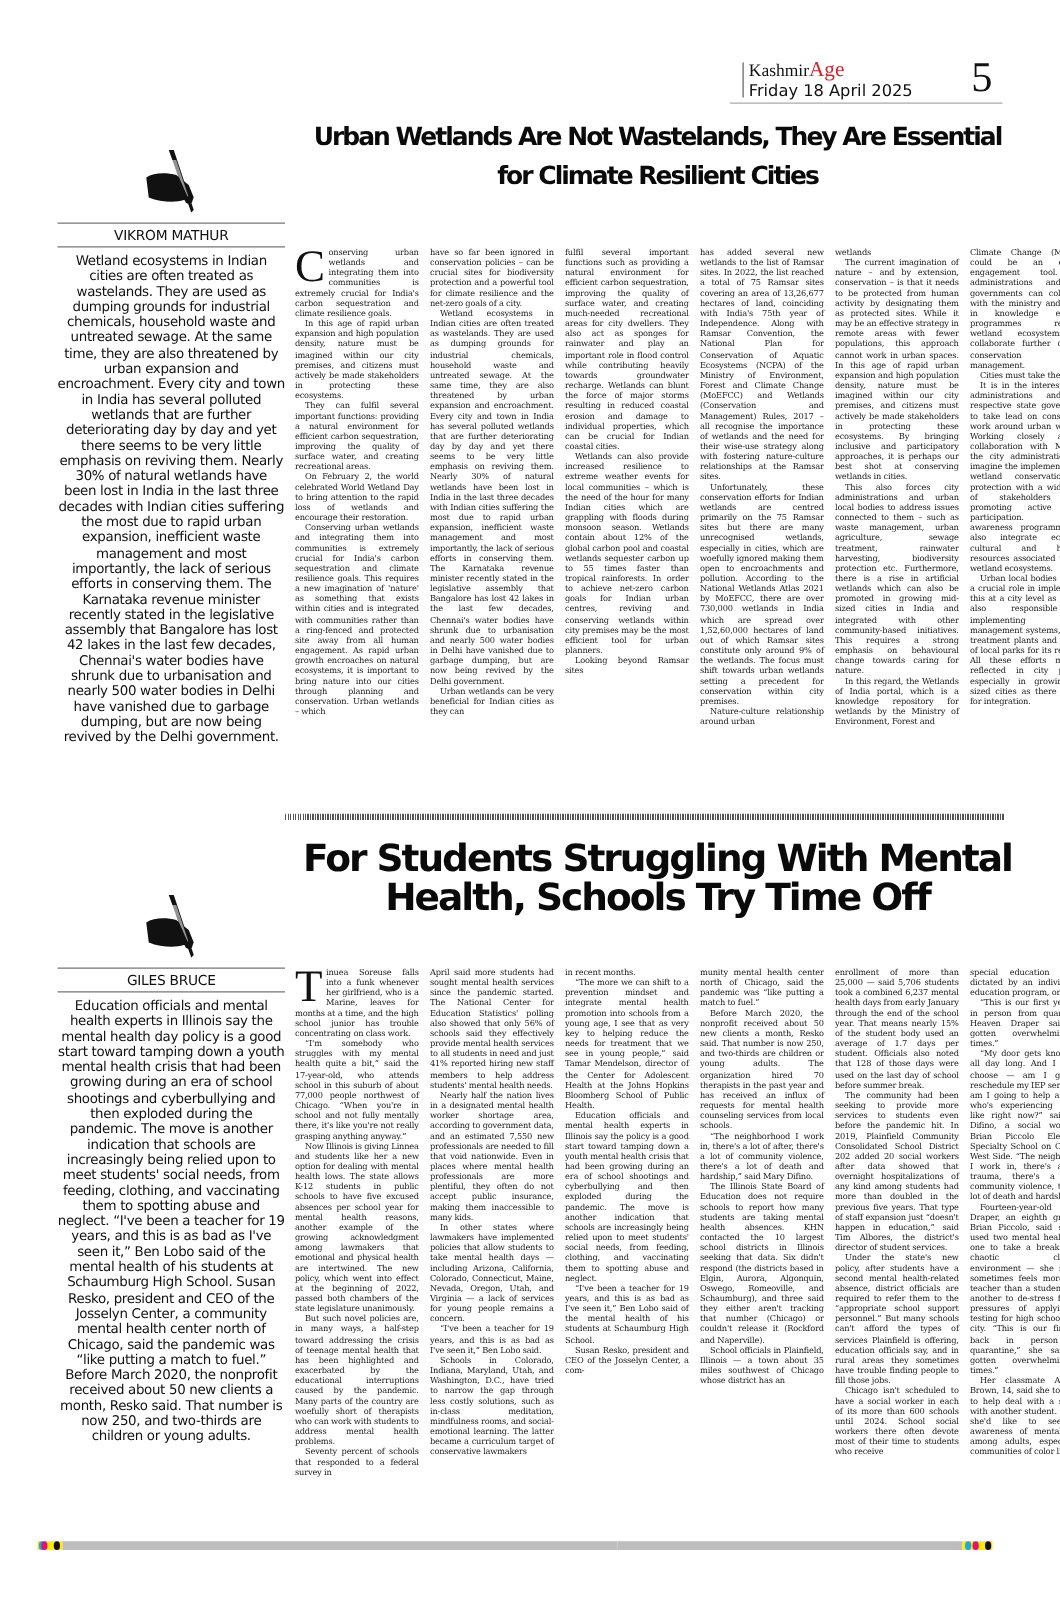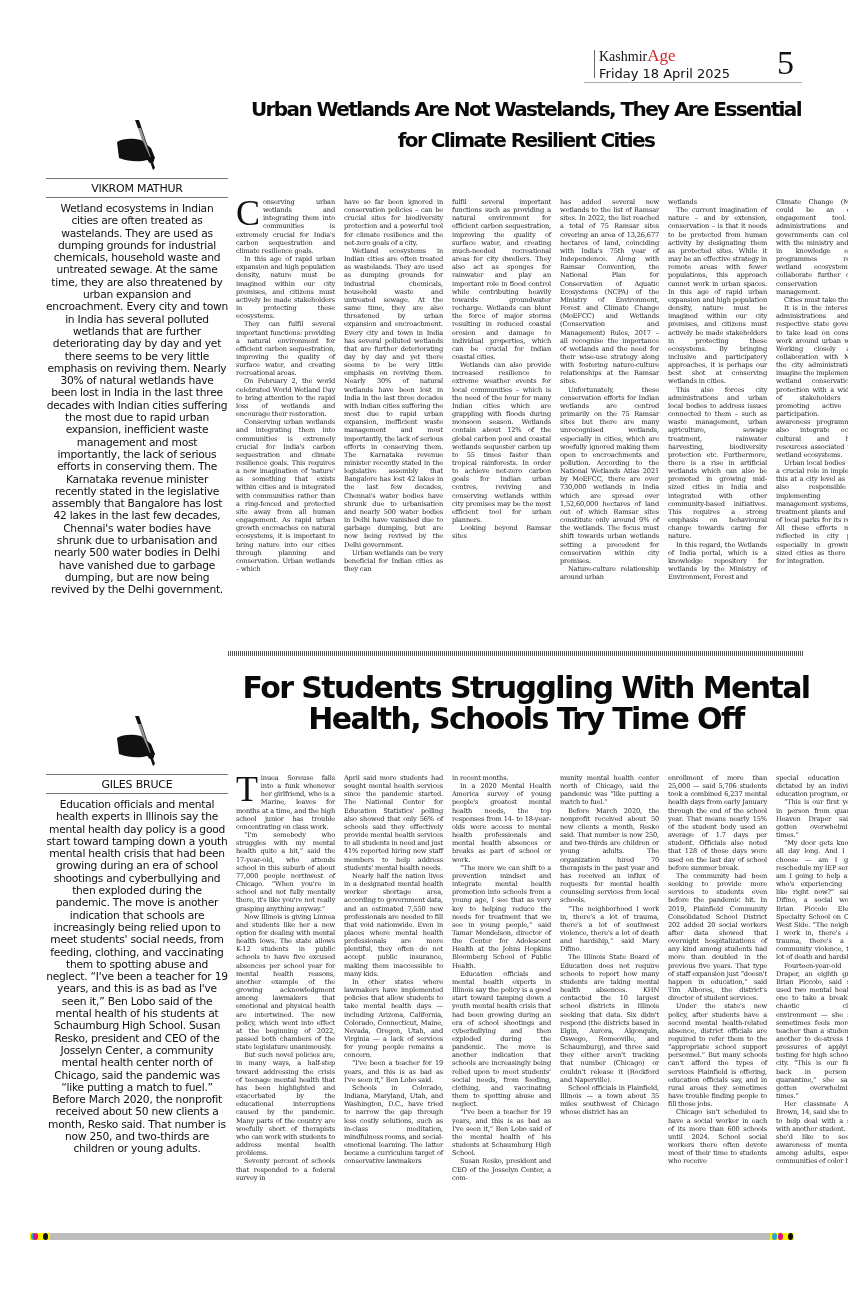--- a/index.html
+++ b/index.html
@@ -133,30 +133,29 @@
   </div>
   <div class="col">
     <p class="noind">April said more students had sought mental health services since the pandemic started. The National Center for Education Statistics' polling also showed that only 56% of schools said they effectively provide mental health services to all students in need and just 41% reported hiring new staff members to help address students' mental health needs.</p>
     <p>Nearly half the nation lives in a designated mental health worker shortage area, according to government data, and an estimated 7,550 new professionals are needed to fill that void nationwide. Even in places where mental health professionals are more plentiful, they often do not accept public insurance, making them inaccessible to many kids.</p>
     <p>In other states where lawmakers have implemented policies that allow students to take mental health days — including Arizona, California, Colorado, Connecticut, Maine, Nevada, Oregon, Utah, and Virginia — a lack of services for young people remains a concern.</p>
     <p>“I've been a teacher for 19 years, and this is as bad as I've seen it,” Ben Lobo said.</p>
     <p>Schools in Colorado, Indiana, Maryland, Utah, and Washington, D.C., have tried to narrow the gap through less costly solutions, such as in-class meditation, mindfulness rooms, and social-emotional learning. The latter became a curriculum target of conservative lawmakers</p>
   </div>
   <div class="col">
     <p class="noind">in recent months.</p>
-    <p>In a 2020 Mental Health America survey of young people's greatest mental health needs, the top responses from 14- to 18-year-olds were access to mental health professionals and mental health absences or breaks as part of school or work.</p>
     <p>“The more we can shift to a prevention mindset and integrate mental health promotion into schools from a young age, I see that as very key to helping reduce the needs for treatment that we see in young people,” said Tamar Mendelson, director of the Center for Adolescent Health at the Johns Hopkins Bloomberg School of Public Health.</p>
     <p>Education officials and mental health experts in Illinois say the policy is a good start toward tamping down a youth mental health crisis that had been growing during an era of school shootings and cyberbullying and then exploded during the pandemic. The move is another indication that schools are increasingly being relied upon to meet students' social needs, from feeding, clothing, and vaccinating them to spotting abuse and neglect.</p>
     <p>“I've been a teacher for 19 years, and this is as bad as I've seen it,” Ben Lobo said of the mental health of his students at Schaumburg High School.</p>
     <p>Susan Resko, president and CEO of the Josselyn Center, a com-</p>
   </div>
   <div class="col">
     <p class="noind">munity mental health center north of Chicago, said the pandemic was “like putting a match to fuel.”</p>
     <p>Before March 2020, the nonprofit received about 50 new clients a month, Resko said. That number is now 250, and two-thirds are children or young adults. The organization hired 70 therapists in the past year and has received an influx of requests for mental health counseling services from local schools.</p>
-    <p>“The neighborhood I work in, there's a lot of trauma, there's a lot of southwest violence, there's a lot of death and hardship,” said Mary Difino.</p>
+    <p>“The neighborhood I work in, there's a lot of after, there's a lot of community violence, there's a lot of death and hardship,” said Mary Difino.</p>
     <p>The Illinois State Board of Education does not require schools to report how many students are taking mental health absences. KHN contacted the 10 largest school districts in Illinois seeking that data. Six didn't respond (the districts based in Elgin, Aurora, Algonquin, Oswego, Romeoville, and Schaumburg), and three said they either aren't tracking that number (Chicago) or couldn't release it (Rockford and Naperville).</p>
     <p>School officials in Plainfield, Illinois — a town about 35 miles southwest of Chicago whose district has an</p>
   </div>
   <div class="col">
     <p class="noind">enrollment of more than 25,000 — said 5,706 students took a combined 6,237 mental health days from early January through the end of the school year. That means nearly 15% of the student body used an average of 1.7 days per student. Officials also noted that 128 of those days were used on the last day of school before summer break.</p>
     <p>The community had been seeking to provide more services to students even before the pandemic hit. In 2019, Plainfield Community Consolidated School District 202 added 20 social workers after data showed that overnight hospitalizations of any kind among students had more than doubled in the previous five years. That type of staff expansion just “doesn't happen in education,” said Tim Albores, the district's director of student services.</p>
     <p>Under the state's new policy, after students have a second mental health-related absence, district officials are required to refer them to the “appropriate school support personnel.” But many schools can't afford the types of services Plainfield is offering, education officials say, and in rural areas they sometimes have trouble finding people to fill those jobs.</p>
     <p>Chicago isn't scheduled to have a social worker in each of its more than 600 schools until 2024. School social workers there often devote most of their time to students who receive</p>
   </div>
   <div class="col">

